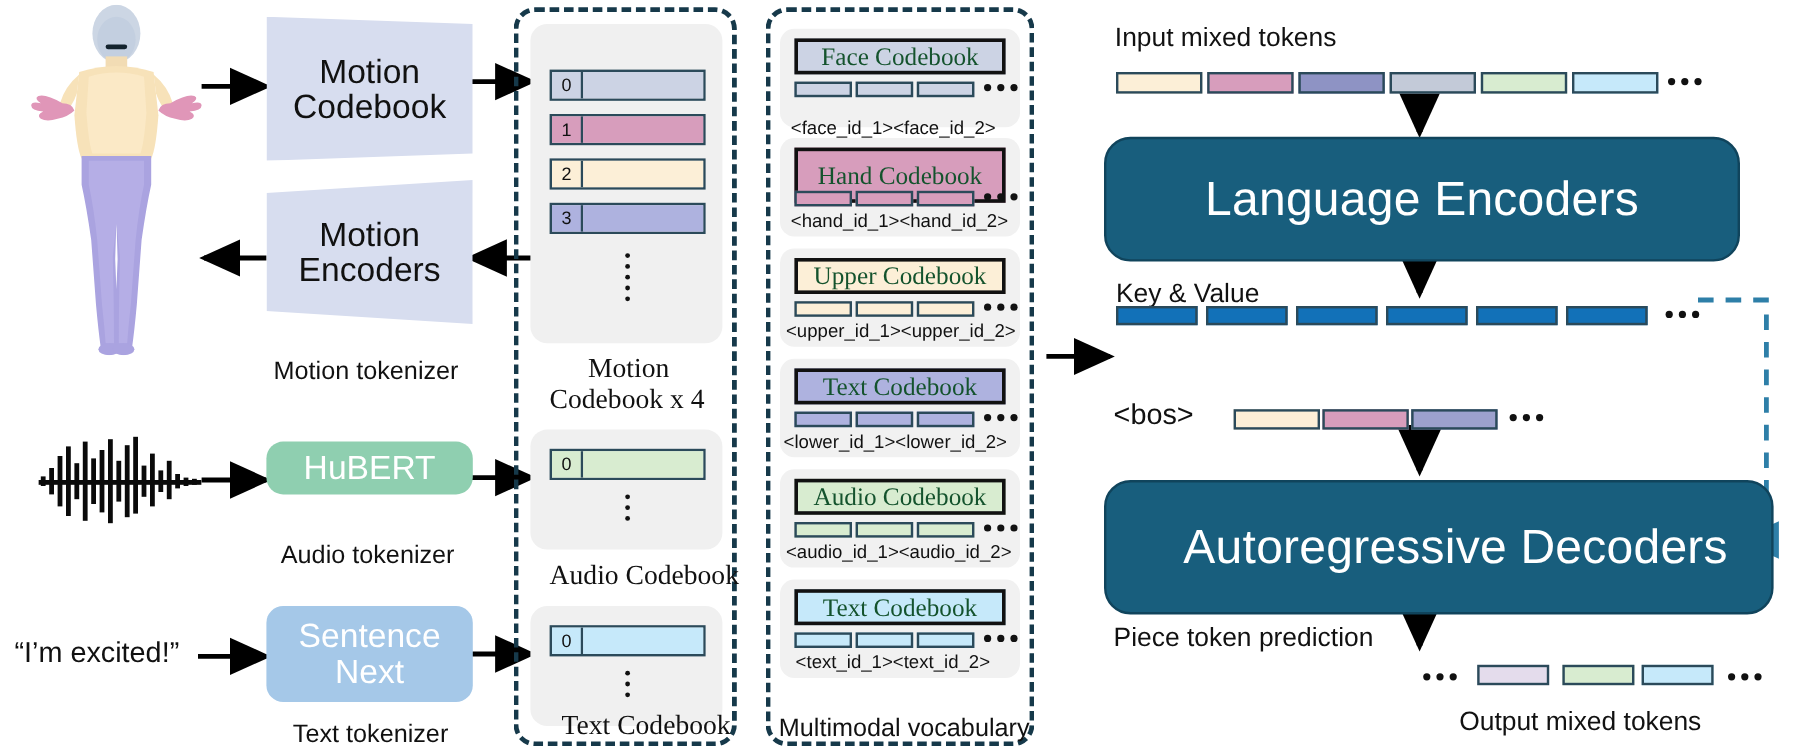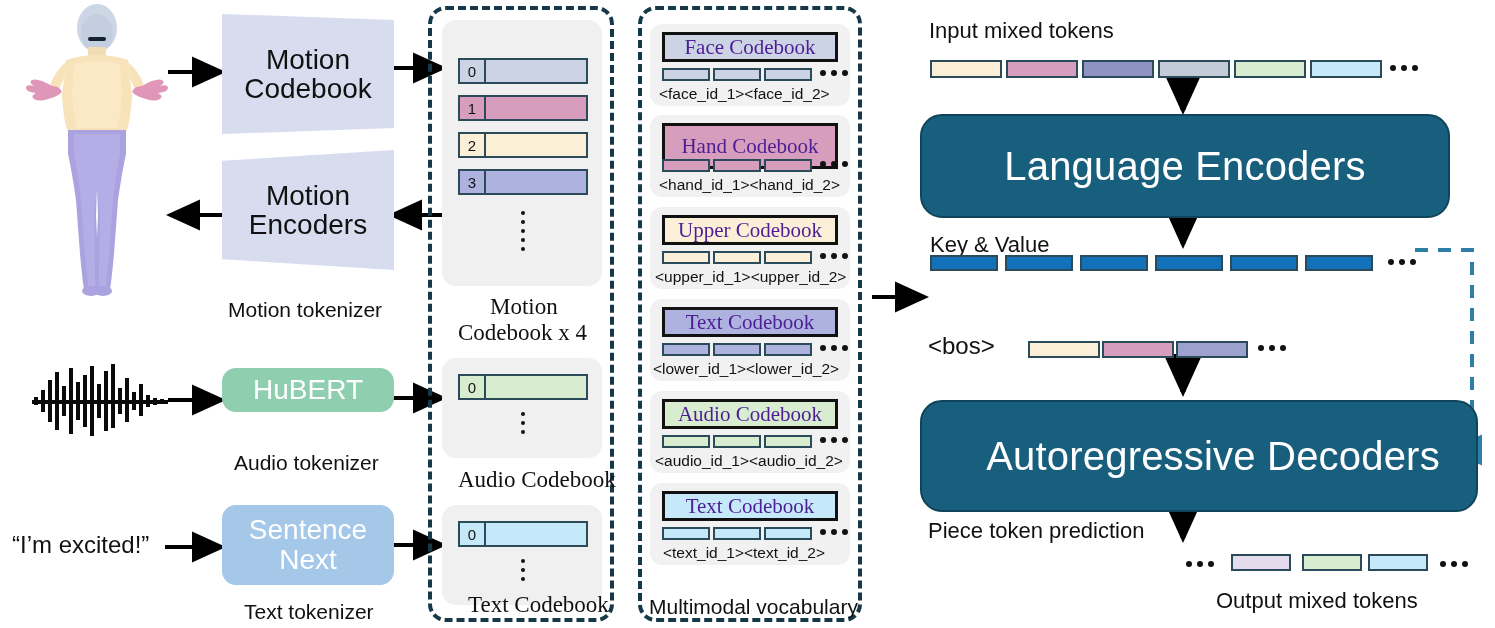--- a/index.html
+++ b/index.html
@@ -39,21 +39,21 @@
 
   
   .tealbox{position:absolute;background:#185e7d;border:2px solid #10445c;border-radius:22px;
            display:flex;align-items:center;justify-content:center;color:#ffffff;
            font-size:40px;letter-spacing:.2px;}
 
   
   .vcard{position:absolute;background:#f1f1f1;border-radius:12px;box-sizing:border-box;}
   .vtitle{position:absolute;border:3px solid #111;box-sizing:border-box;display:flex;
           align-items:center;justify-content:center;font-family:"Liberation Serif",serif;
-          font-size:21px;color:#4c1d95;}
+          font-size:21px;color:#14532d;}
   .seg{position:absolute;display:flex;gap:3px;}
   .seg span{display:block;border:2px solid #2b4a5a;box-sizing:border-box;height:13px;width:48px;}
   .vids{position:absolute;font-size:15.5px;color:#111;white-space:nowrap;}
 
   
   .chip{position:absolute;border:2.5px solid #2b4a5a;box-sizing:border-box;}
 
   
   .lbl{position:absolute;white-space:nowrap;color:#111;}
   .lbl.s20{font-size:21px;}
@@ -247,21 +247,21 @@
 <div class="seg" style="left:662px;top:68px;">
   <span style="background:#ccd3e4;"></span>
     <span style="background:#ccd3e4;"></span>
     <span style="background:#ccd3e4;"></span>
 </div>
 <div class="hdots" style="left:820px;top:70px;">
     <i></i>
     <i></i>
     <i></i>
   </div>
-<div class="vids" style="left:659px;top:85px;">&lt;face_id_1&gt;&lt;face_id_2&gt;</div>
+<div class="vids" style="left:659px;top:99px;">&lt;face_id_1&gt;&lt;face_id_2&gt;</div>
 
 <div class="vcard" style="left:650px;top:115px;width:200px;height:82px;"></div>
 <div class="vtitle" style="left:662px;top:123px;width:176px;height:46px;background:#d79dbc;">Hand Codebook</div>
 <div class="seg" style="left:662px;top:159px;">
   <span style="background:#d79dbc;"></span>
     <span style="background:#d79dbc;"></span>
     <span style="background:#d79dbc;"></span>
 </div>
 <div class="hdots" style="left:820px;top:161px;">
     <i></i>

